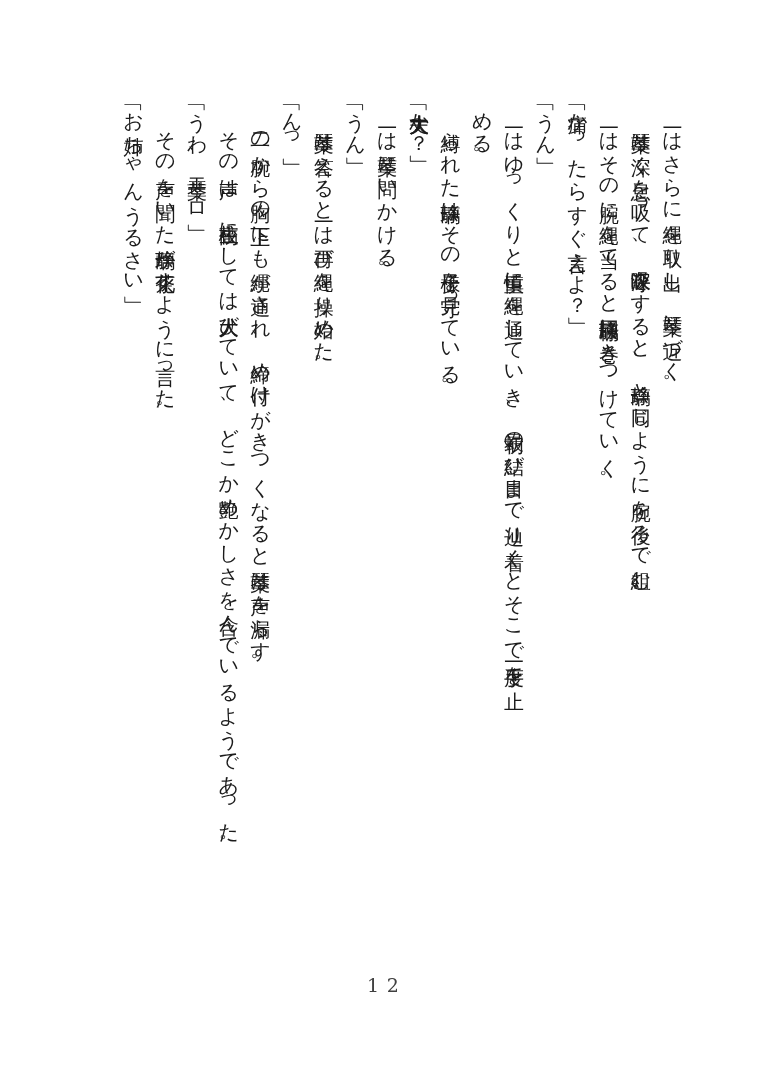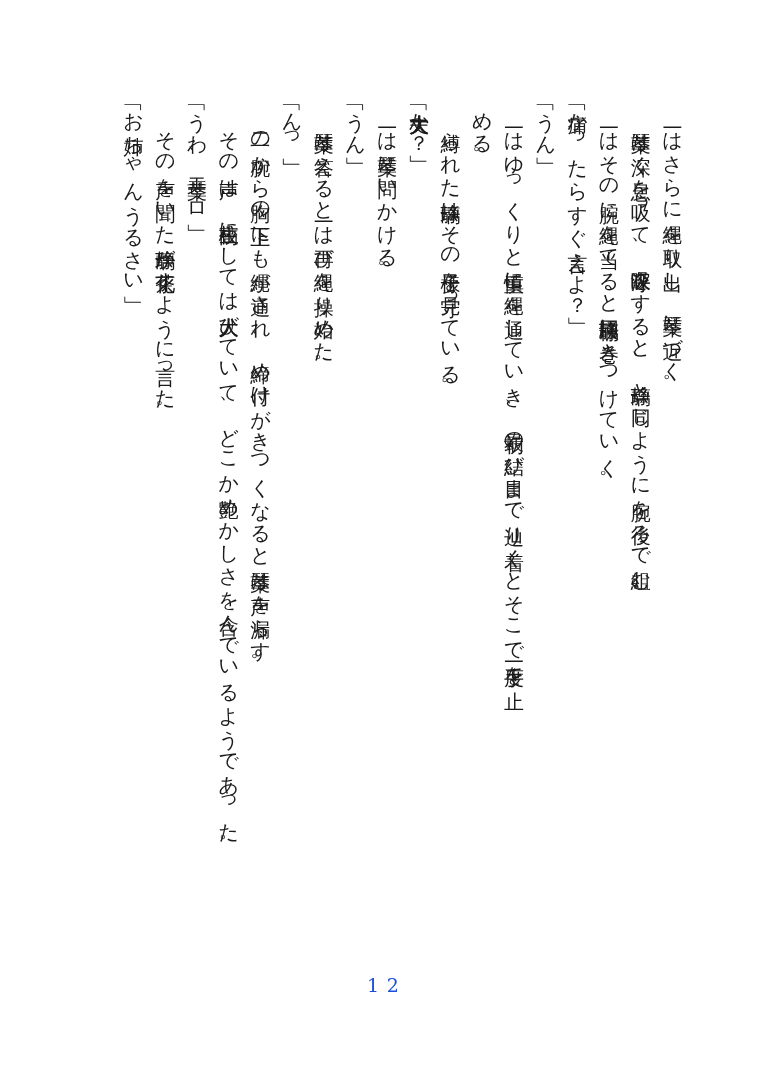--- a/index.html
+++ b/index.html
@@ -36,21 +36,21 @@
   }
   .page-number {
     position: absolute;
     top: 974px;
     left: 0;
     width: 100%;
     text-align: center;
     font-size: 19px;
     letter-spacing: 0.4em;
     text-indent: 0.4em;
-    color: #1d4ed8;
+    color: #404040;
   }
 </style>
 </head>
 <body>
 
 <div class="page">
   <div class="text-block">
       <div class="text-line indent">一はさらに縄を取り出し、琴葉に近づく。</div>
       <div class="text-line indent">琴葉は深く息を吸って、深呼吸をすると、静璃と同じように腕を後ろで組む。</div>
       <div class="text-line indent">一はその腕に縄を当てると静璃同様に巻きつけていく。</div>

